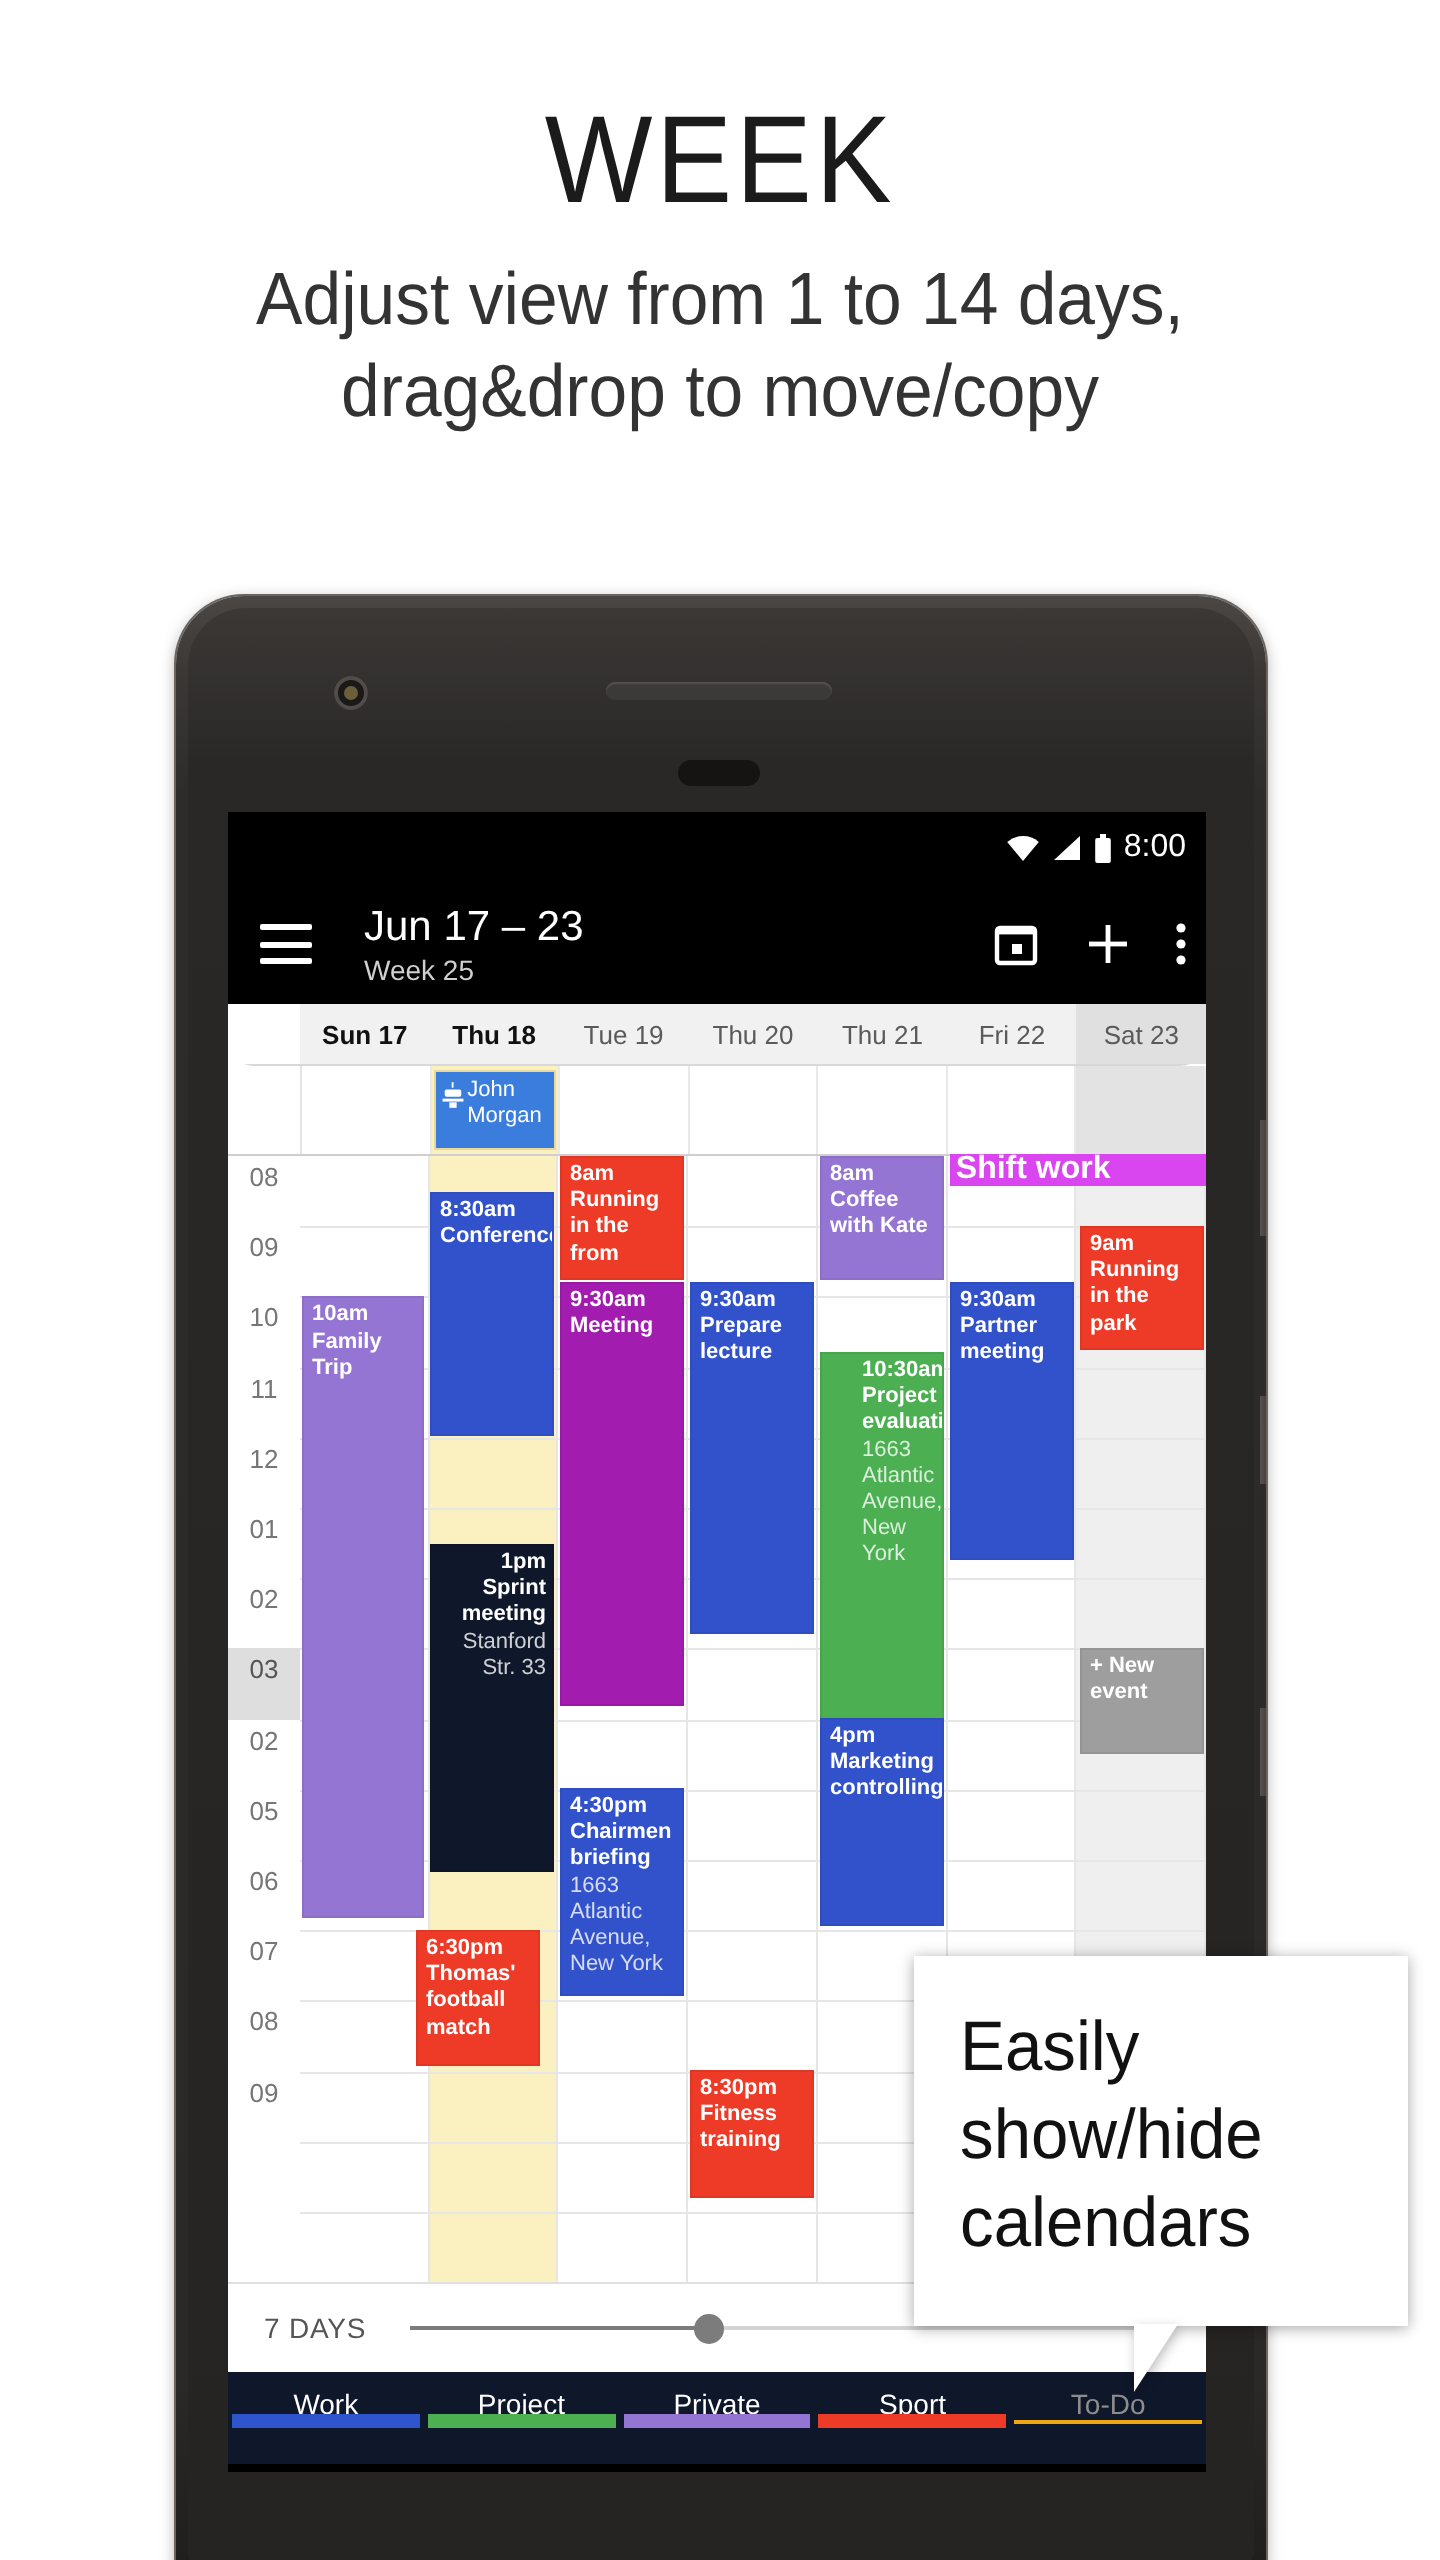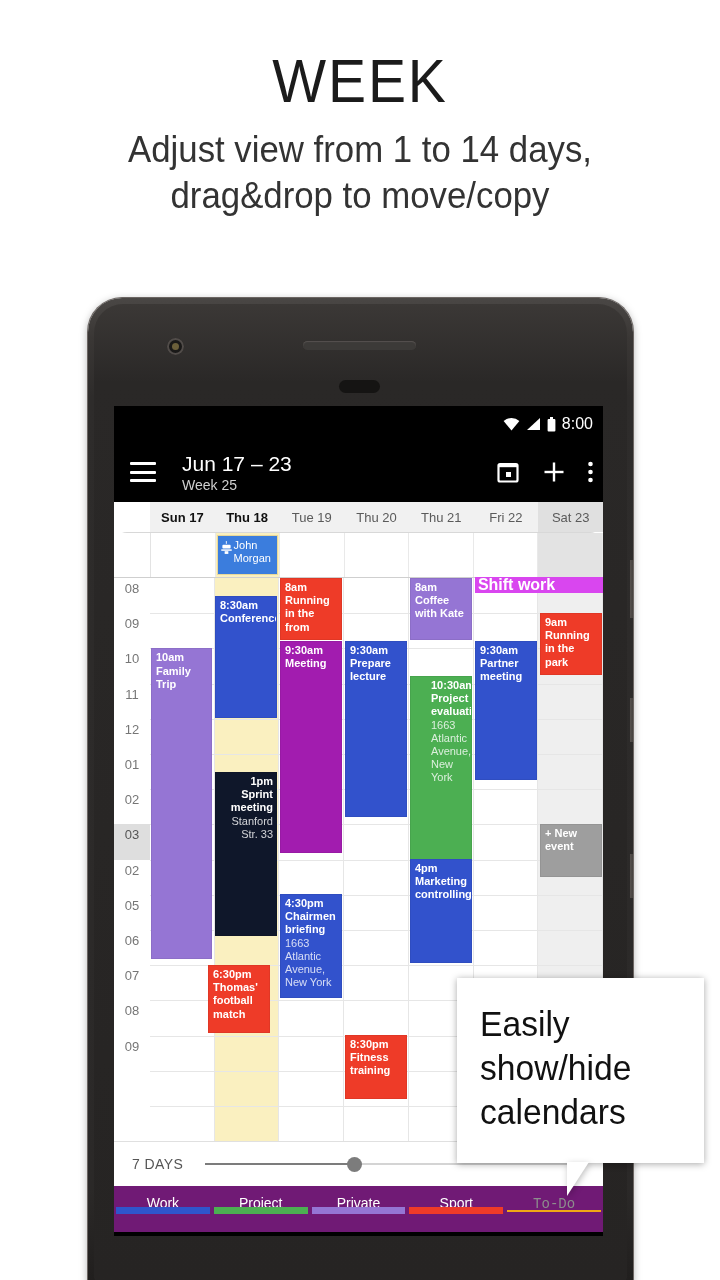--- a/index.html
+++ b/index.html
@@ -305,35 +305,35 @@
     position:absolute; left:150px; top:9px; height:2px; right:0; background:#d4d4d4;
   }
   #sliderbar .knob {
     position:absolute; left:142px; top:3px; width:15px; height:15px;
     border-radius:50%; background:#7c7c7c;
   }
 
   
   #calbar {
     height: 46px;
-    background: #701a75;
+    background: #0f172a;
     display: flex;
     align-items: flex-start;
     position: relative;
   }
   .caltab {
     flex: 1 1 0;
     text-align: center;
     padding-top: 8px;
     position: relative;
     height: 46px;
     box-sizing: border-box;
   }
   .caltab span { font-size:14px; color:#ffffff; }
-  .caltab.off span { color:#8d8d8d;font-family:Liberation Mono, monospace; }
+  .caltab.off span { color:#8d8d8d; }
   .caltab i {
     position:absolute; left:2px; right:2px; bottom:18px; height:7px; display:block;
   }
   .caltab.off i { height:2px; bottom:20px; }
 
   
   #navbar {
     height: 56px;
     background: #000000;
     display: flex; align-items: center; justify-content: space-around;

